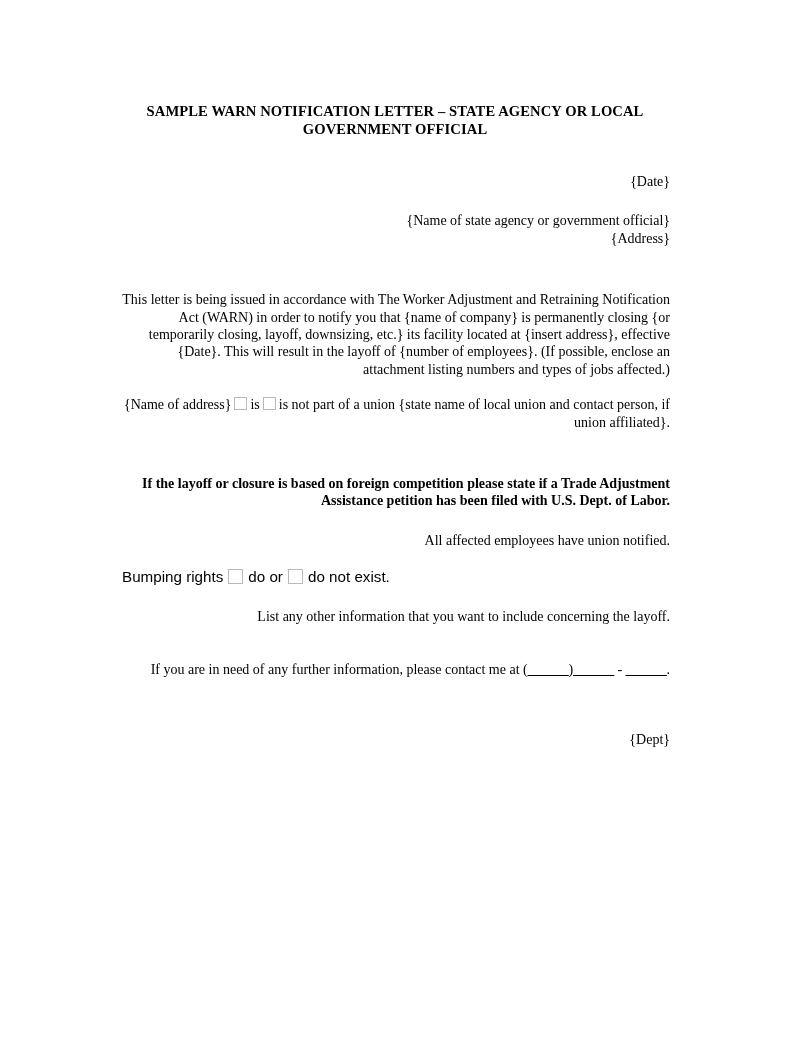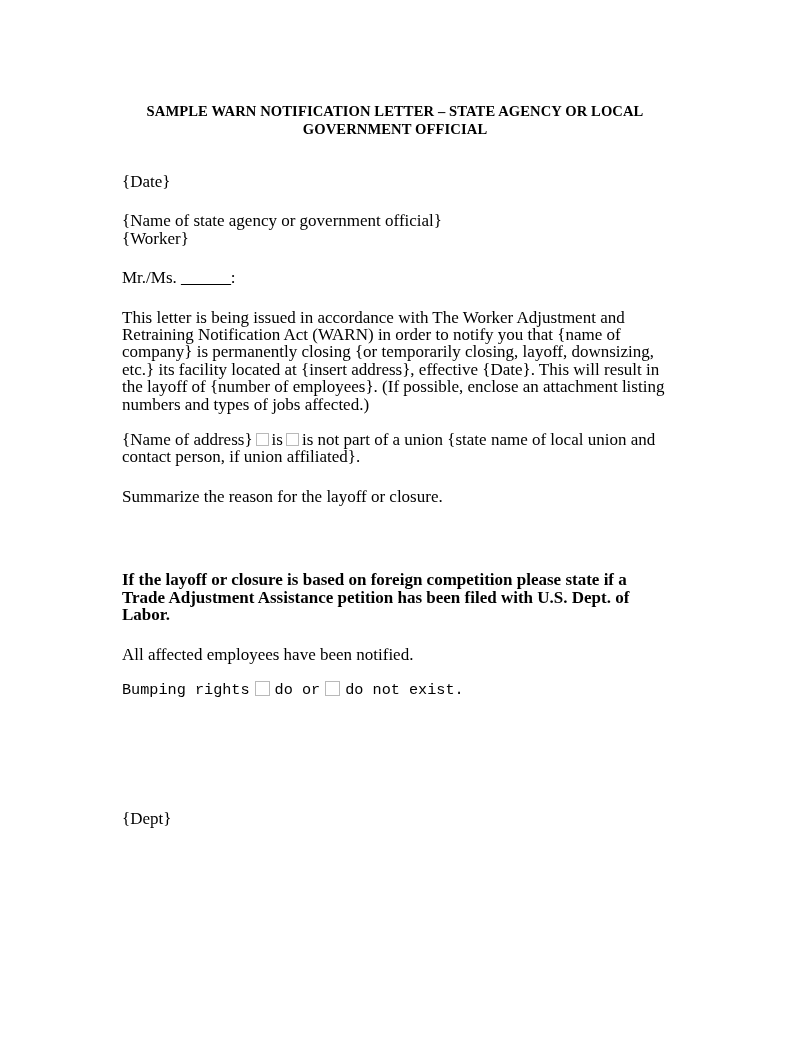--- a/index.html
+++ b/index.html
@@ -41,31 +41,31 @@
 
   
   .body-col {
     position: absolute;
     left: 122px;
     top: 173px;
     width: 548px;
   }
 
   .para {
-    font-size: 17px;
+    font-size: 14px;
     line-height: 17.4px;
     margin: 0;
-    text-align: left;
+    text-align: right;
   }
   .gap-md { height: 18px; }
   .gap-lg { height: 22px; }
   .gap-xxl { height: 35px; }
 
   .italic { }
-  .bold   { font-weight: bold; margin-top: 44px; }
+  .bold   { font-weight: bold; }
 
   .blank-ul {
     text-decoration: underline;
     letter-spacing: -0.2px;
   }
 
   
   .cbox {
     display: inline-block;
     width: 13px;
@@ -78,21 +78,21 @@
   }
   .cbox-lg {
     width: 15px;
     height: 15px;
     vertical-align: -2px;
     margin: 0 5px;
   }
 
   
   .sans-line {
-    font-family: Liberation Mono, monospace;
+    font-family: Liberation Sans, sans-serif;
     font-size: 15.2px;
     line-height: 19px;
     margin: 0;
   }
 </style>
 </head>
 <body>
 
 <div class="page">
 
@@ -102,55 +102,55 @@
     <span>GOVERNMENT OFFICIAL</span>
   </div>
 
   <div class="body-col">
 
     <p class="para">{Date}</p>
 
     <div class="gap-lg"></div>
 
     <p class="para">{Name of state agency or government official}</p>
-    <p class="para">{Worker}</p>
+    <p class="para">{Address}</p>
 
     <div class="gap-lg"></div>
 
-    <p class="para"><span>Mr./Ms. </span><span class="blank-ul">______</span><span>:</span></p>
 
     <div class="gap-lg"></div>
 
     <p class="para"><span>This letter is being issued in accordance with The Worker Adjustment and Retraining Notification Act (WARN) in order to notify you that {name of company} is permanently closing {or temporarily closing, layoff, downsizing, etc.} its facility located at {insert address}, effective {Date}.  This will result in the layoff of {number of employees}.  </span><span class="italic">(If possible, enclose an attachment listing numbers and types of jobs affected.)</span></p>
 
     <div class="gap-md"></div>
 
     <p class="para"><span>{Name of address}</span><span class="cbox"></span><span>is</span><span class="cbox"></span><span>is not part of a union {state name of local union and contact person, if union affiliated}.</span></p>
 
     <div class="gap-lg"></div>
 
-    <p class="para italic">Summarize the reason for the layoff or closure.</p>
 
     <div class="gap-lg"></div>
 
     <p class="para bold"> If the layoff or closure is based on foreign competition please state if a Trade Adjustment Assistance petition has been filed with U.S. Dept. of Labor.</p>
 
     <div class="gap-lg"></div>
 
-    <p class="para">All affected employees have been notified.</p>
+    <p class="para">All affected employees have union notified.</p>
 
     <div class="gap-md"></div>
 
     <p class="sans-line"><span>Bumping rights</span><span class="cbox cbox-lg"></span><span>do or</span><span class="cbox cbox-lg"></span><span>do not exist.</span></p>
 
     <div class="gap-lg"></div>
 
+    <p class="para italic">List any other information that you want to include concerning the layoff.</p>
 
     <div class="gap-xxl"></div>
 
+    <p class="para"><span>If you are in need of any further information, please contact me at (</span><span class="blank-ul">______</span><span>)</span><span class="blank-ul">______</span><span> - </span><span class="blank-ul">______</span><span>.</span></p>
 
     <div class="gap-md"></div>
 
 
     <div class="gap-xxl"></div>
 
     <p class="para">{Dept}</p>
 
   </div>
 </div>

